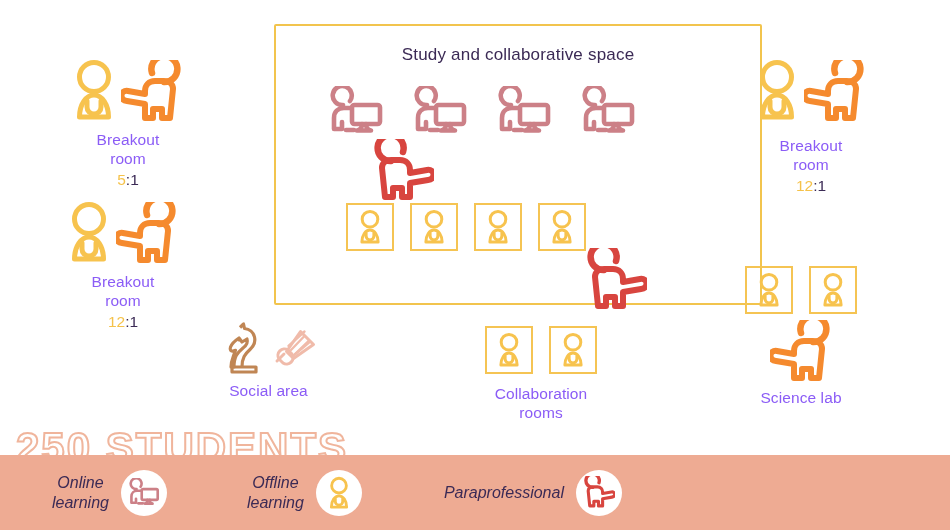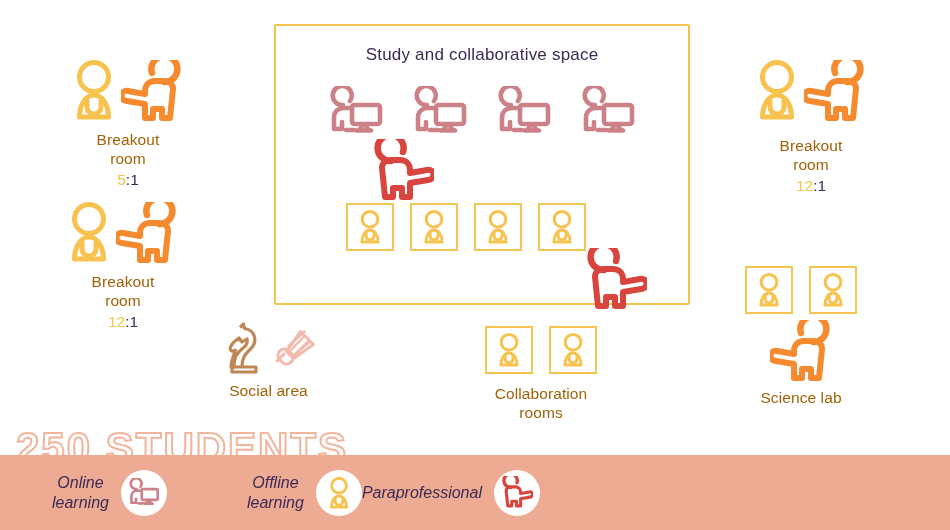--- a/index.html
+++ b/index.html
@@ -18,21 +18,21 @@
     position: absolute;
     inset: 0;
     width: 950px;
     height: 530px;
   }
 
   
   .abs { position: absolute; }
 
   .label {
-    color: #a16207;
+    color: #8b5cf6;
     font-size: 15.5px;
     line-height: 19px;
     text-align: center;
     letter-spacing: 0.1px;
   }
   .ratio {
     font-size: 15.5px;
     line-height: 19px;
     text-align: center;
     color: #3b2a55;
@@ -45,21 +45,21 @@
     align-items: flex-end;
     justify-content: center;
     gap: 6px;
   }
 
   
   .study-box {
     position: absolute;
     left: 274px;
     top: 24px;
-    width: 416px;
+    width: 488px;
     height: 281px;
     border: 2px solid #f2c44d;
     border-radius: 2px;
     background: #ffffff;
     box-sizing: border-box;
   }
   .study-title {
     position: absolute;
     left: 0;
     right: 0;
@@ -418,21 +418,21 @@
       <span class="legend-circle">
         <svg width="24" height="34" viewBox="0 0 42 60">
           <circle cx="21" cy="17" r="13" fill="none" stroke="#f7c34e" stroke-width="5"></circle>
           <path d="M7.5 55 a13.5 20 0 0 1 27 0 z" fill="none" stroke="#f7c34e" stroke-width="5" stroke-linejoin="round"></path>
           <path d="M14.5 40 v5 a6.5 6.5 0 0 0 13 0 v-5" fill="none" stroke="#f7c34e" stroke-width="5" stroke-linecap="round"></path>
         </svg>
       </span>
     </div>
 
 
-    <div class="legend-item" style="">
+    <div class="legend-item" style="margin-left:82px;">
       <span class="legend-text">Paraprofessional</span>
       <span class="legend-circle">
         <svg width="32" height="33" viewBox="0 0 62 64">
           <g transform="translate(62,0) scale(-1,1)">
             <path d="M43 22 a13 13 0 1 0 -12 -9" fill="none" stroke="#d8453f" stroke-width="6.5" stroke-linecap="round"></path>
             <path d="M52 29 c0 -5 -4 -8 -9 -8 h-9 c-6 0 -10 4 -10 10 v3 l-17 -3 c-4 -0.7 -6.5 1.5 -6.5 4.5 c0 3 2 5 5.5 5.5 l18 3 v14 h8 v-9 h9 v9 h8 z" fill="none" stroke="#d8453f" stroke-width="6" stroke-linejoin="round" stroke-linecap="round"></path>
           </g>
         </svg>
       </span>
     </div>

